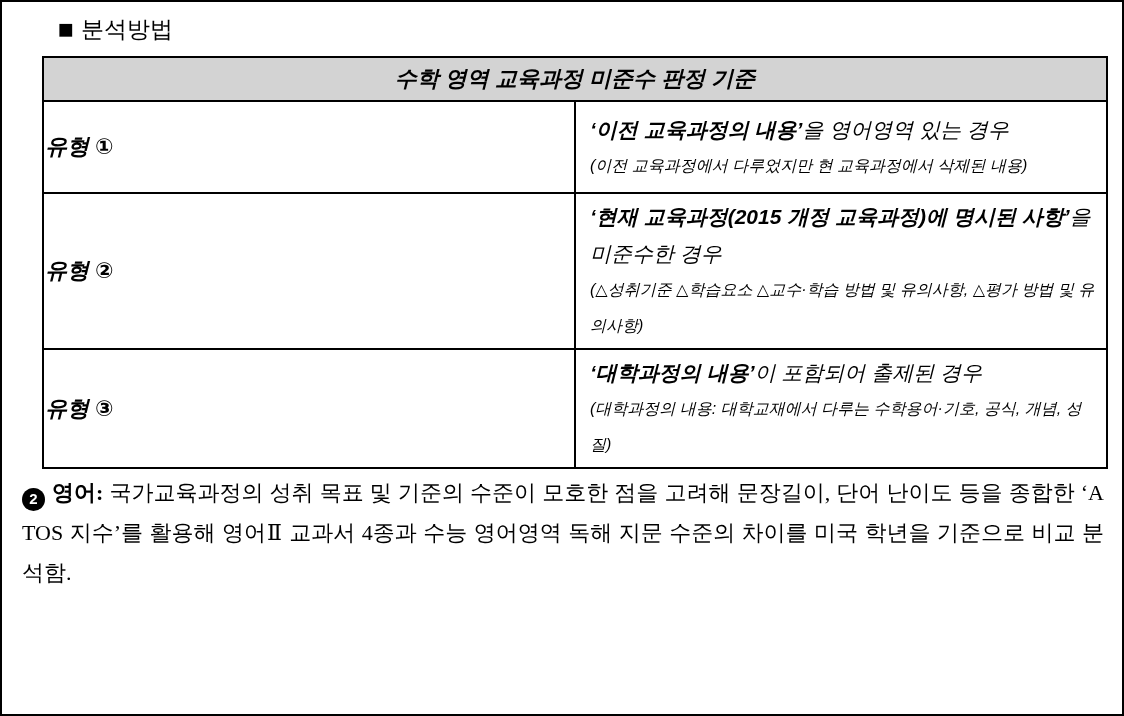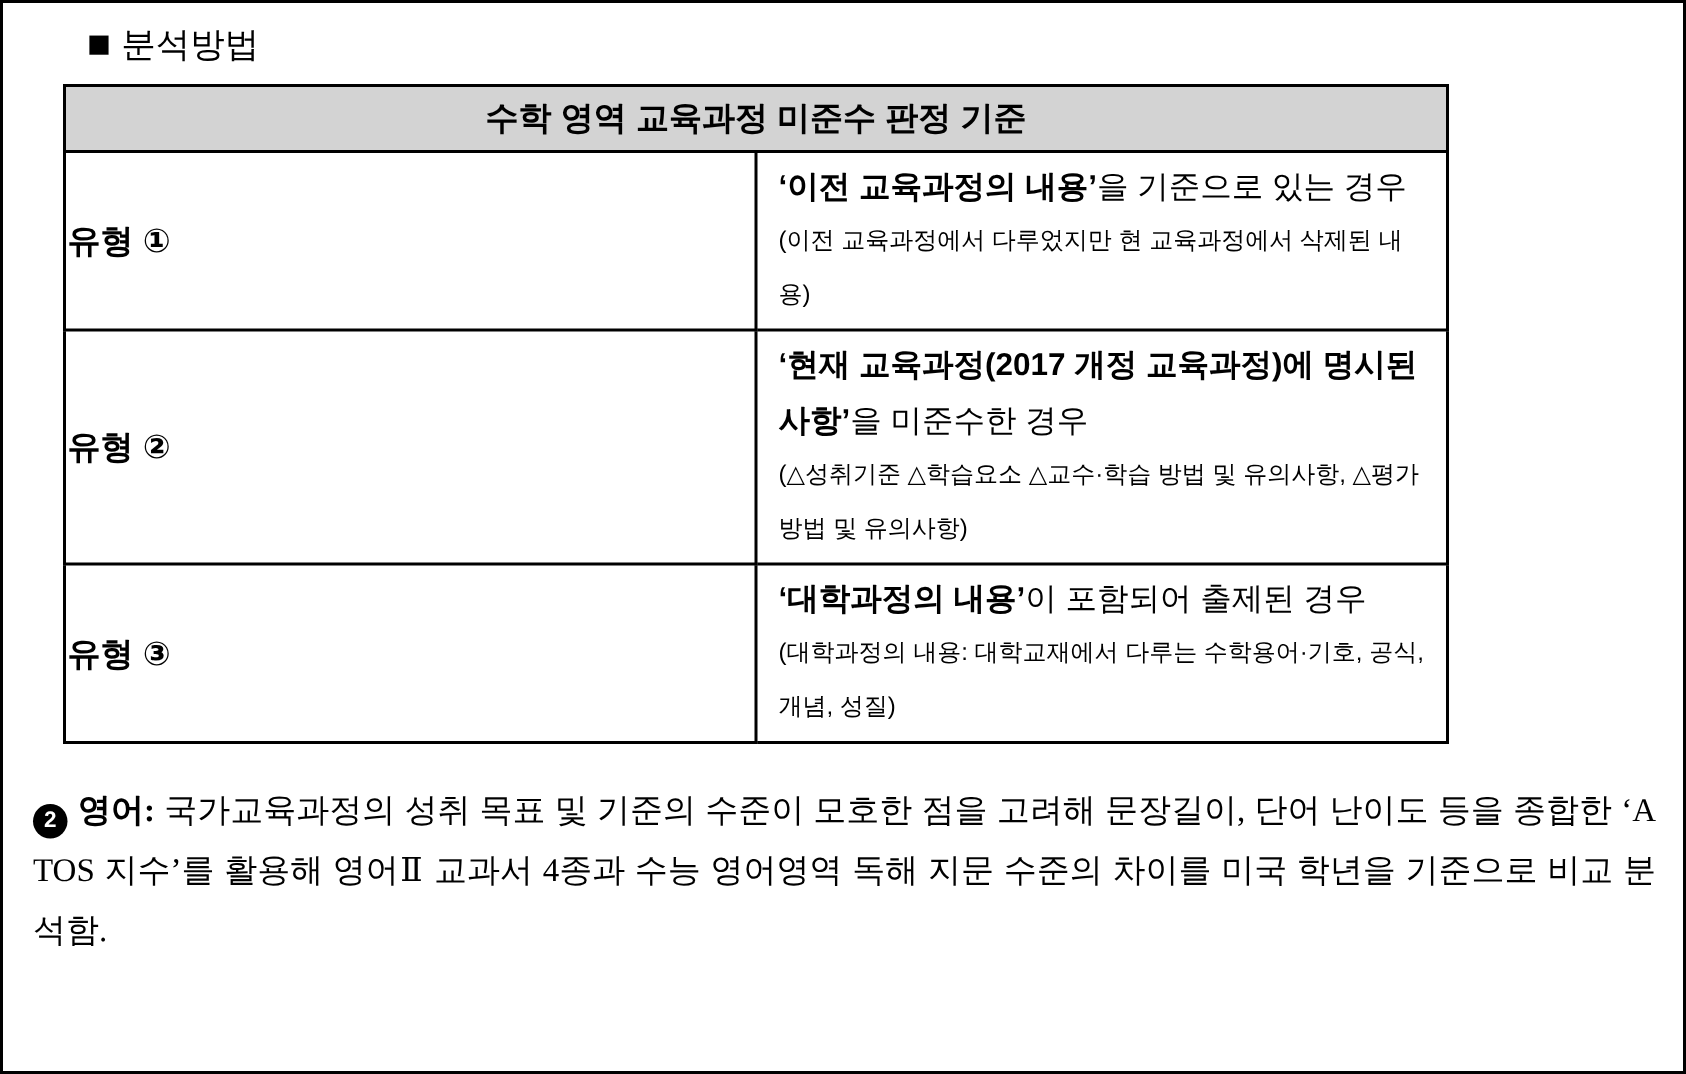--- a/index.html
+++ b/index.html
@@ -52,23 +52,24 @@
     font-weight: bold;
     font-family: "Liberation Sans", "DejaVu Sans", sans-serif;
     vertical-align: -4px;
     margin-right: 7px;
   }
 
   
   table.math-table {
     border-collapse: collapse;
     table-layout: fixed;
-    width: 924px;
+    width: 1066px;
     margin: 10px 0 0 20px;
     font-family: "Liberation Sans", "DejaVu Sans", sans-serif;
+    font-style: italic;
   }
   table.math-table th, table.math-table td { border: 2px solid #000000; }
   th.math-table-title {
     height: 40px;
     background: #d3d3d3;
     font-size: 22px;
     font-weight: bold;
     text-align: center;
   }
   td.type-cell {
@@ -97,36 +98,36 @@
   <table class="math-table">
     <thead>
       <tr>
         <th class="math-table-title" colspan="2">수학 영역 교육과정 미준수 판정 기준</th>
       </tr>
     </thead>
     <tbody>
       <tr>
         <td class="type-cell">유형 ①</td>
         <td class="criterion-cell">
-          <div class="criterion-line"><span class="criterion-quoted">‘이전 교육과정의 내용’</span><span>을 기준으로 있는 경우</span></div>
+          <div class="criterion-line"><span class="criterion-quoted">‘이전 교육과정의 내용’</span><span>을 영어영역 있는 경우</span></div>
           <div class="criterion-note">(이전 교육과정에서 다루었지만 현 교육과정에서 삭제된 내용)</div>
         </td>
       </tr>
       <tr>
         <td class="type-cell">유형 ②</td>
         <td class="criterion-cell">
-          <div class="criterion-line"><span class="criterion-quoted">‘현재 교육과정(2017 개정 교육과정)에 명시된 사항’</span><span>을 미준수한 경우</span></div>
+          <div class="criterion-line"><span class="criterion-quoted">‘현재 교육과정(2015 개정 교육과정)에 명시된 사항’</span><span>을 미준수한 경우</span></div>
           <div class="criterion-note">(△성취기준 △학습요소 △교수·학습 방법 및 유의사항, △평가 방법 및 유의사항)</div>
         </td>
       </tr>
       <tr>
         <td class="type-cell">유형 ③</td>
         <td class="criterion-cell">
           <div class="criterion-line"><span class="criterion-quoted">‘대학과정의 내용’</span><span>이 포함되어 출제된 경우</span></div>
           <div class="criterion-note">(대학과정의 내용: 대학교재에서 다루는 수학용어·기호, 공식, 개념, 성질)</div>
         </td>
       </tr>
     </tbody>
   </table>
 
-  <p class="para" style="margin-top:24px"><span class="marker-circle">2</span><span class="para-label">영어:</span><span> 국가교육과정의 성취 목표 및 기준의 수준이 모호한 점을 고려해 문장길이, 단어 난이도 등을 종합한 ‘ATOS 지수’를 활용해 영어Ⅱ 교과서 4종과 수능 영어영역 독해 지문 수준의 차이를 미국 학년을 기준으로 비교 분석함.</span></p>
+  <p class="para" style="margin-top:4px"><span class="marker-circle">2</span><span class="para-label">영어:</span><span> 국가교육과정의 성취 목표 및 기준의 수준이 모호한 점을 고려해 문장길이, 단어 난이도 등을 종합한 ‘ATOS 지수’를 활용해 영어Ⅱ 교과서 4종과 수능 영어영역 독해 지문 수준의 차이를 미국 학년을 기준으로 비교 분석함.</span></p>
 
 </div>
 
 </body></html>

